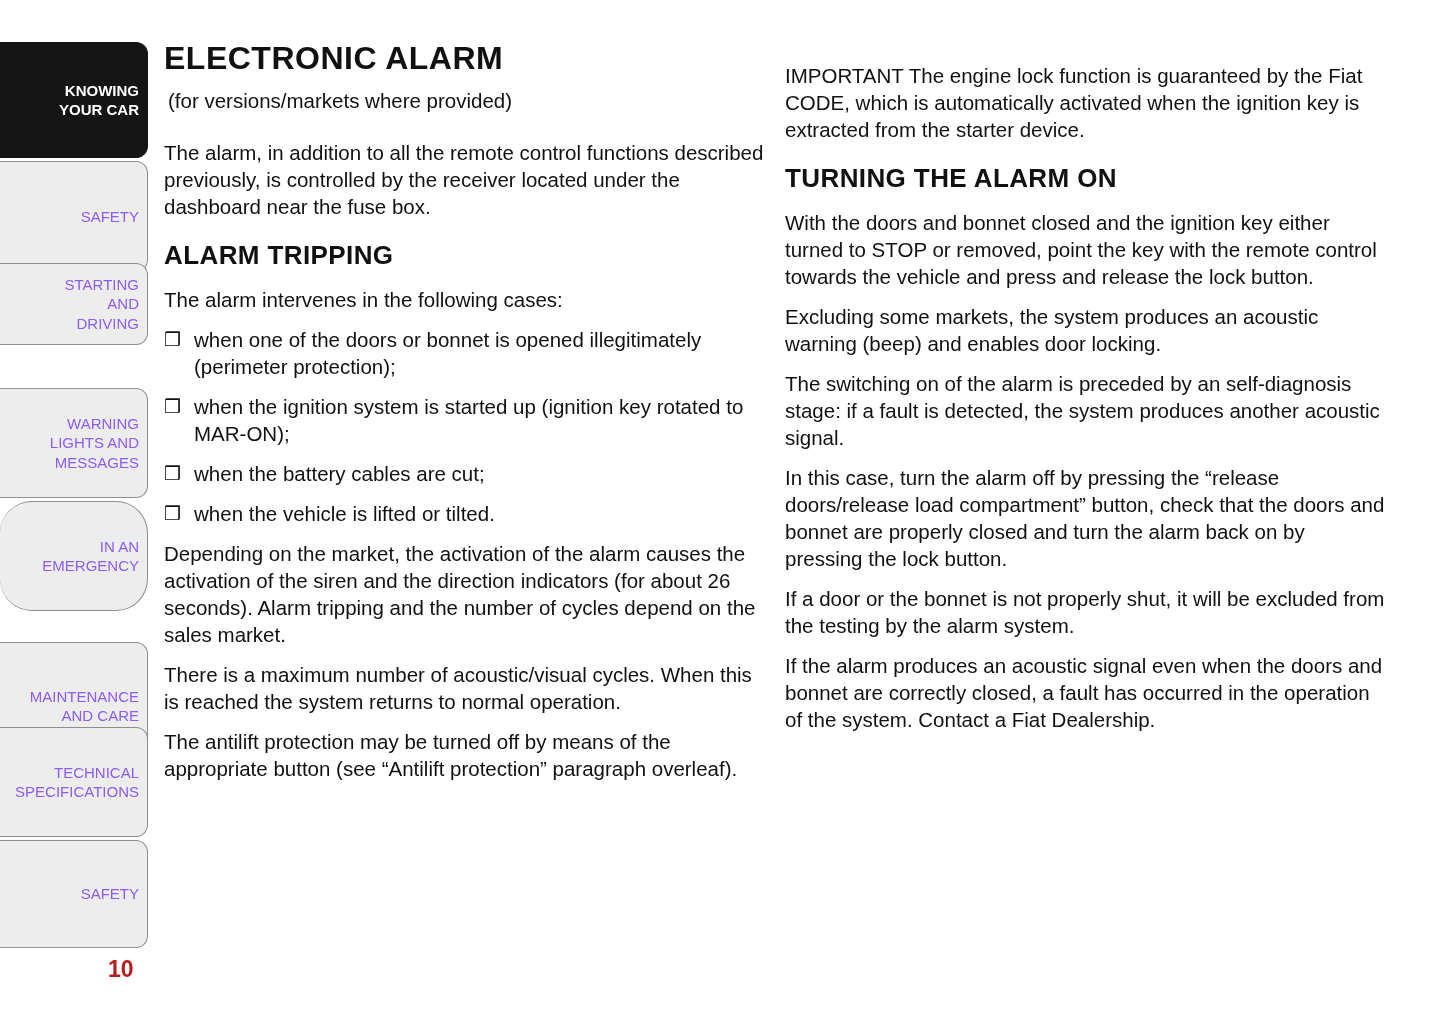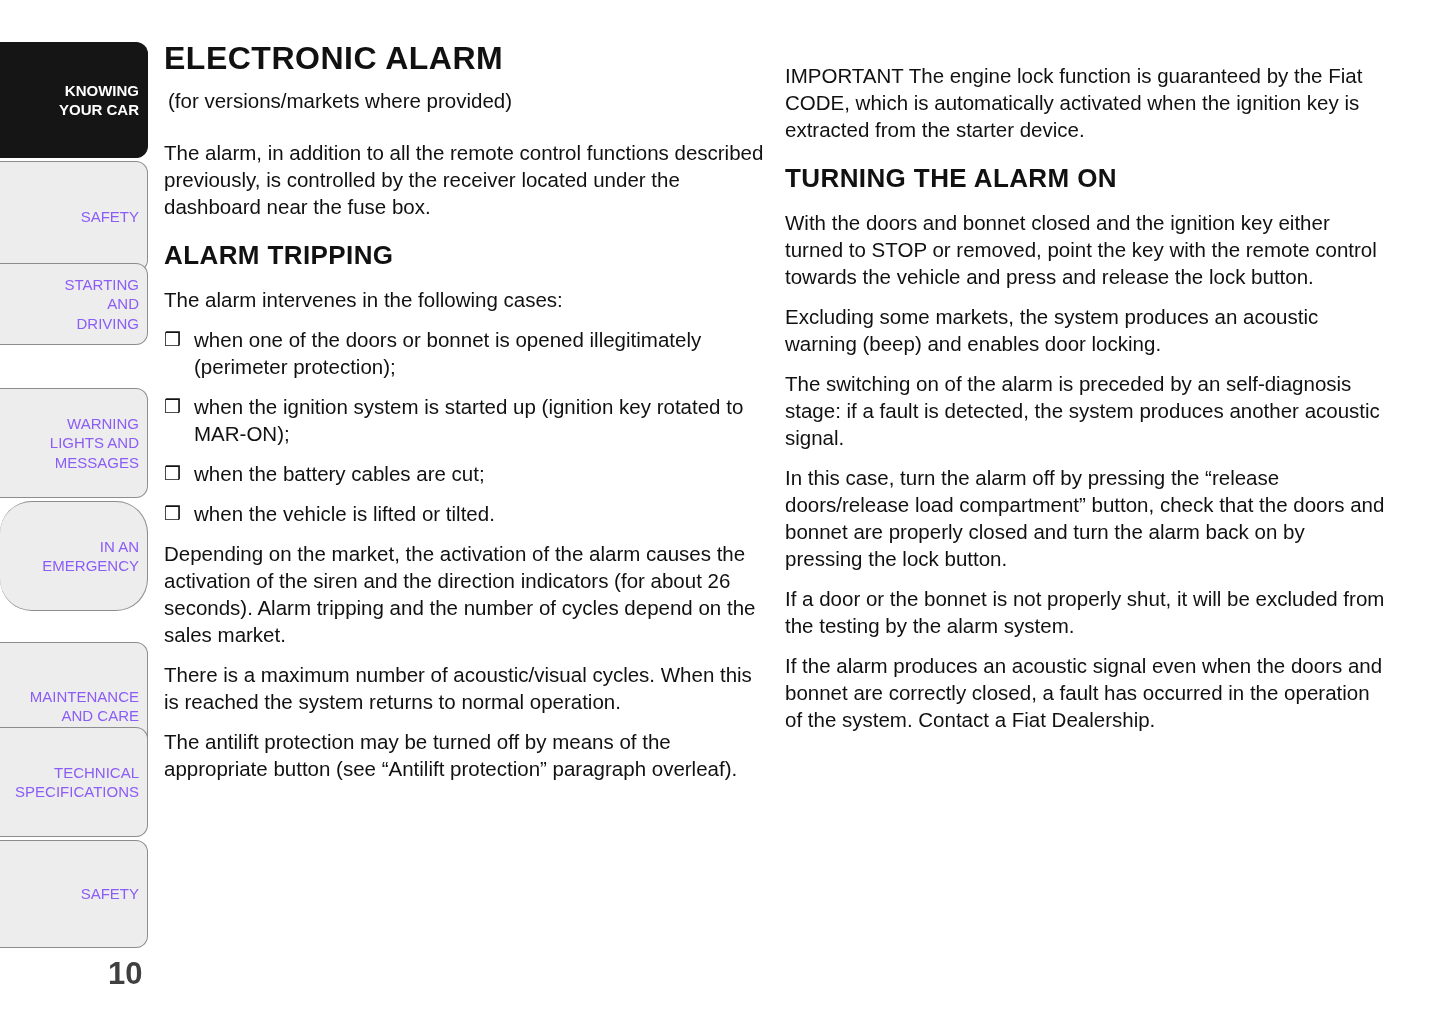--- a/index.html
+++ b/index.html
@@ -44,23 +44,23 @@
     border-color: #151515;
   }
   .tab.active .tab-label {
     color: #ffffff;
     font-weight: bold;
   }
   .page-number {
     position: absolute;
     left: 108px;
     top: 956px;
-    font-size: 31px;
+    font-size: 23px;
     font-weight: bold;
-    color: #404040;
+    color: #b91c1c;
   }
 
   
   .col { position: absolute; width: 600px; }
   .col-left  { left: 164px; top: 40px; }
   .col-right { left: 785px; top: 62px; }
 
   h1.title {
     font-size: 32px;
     font-weight: 800;

